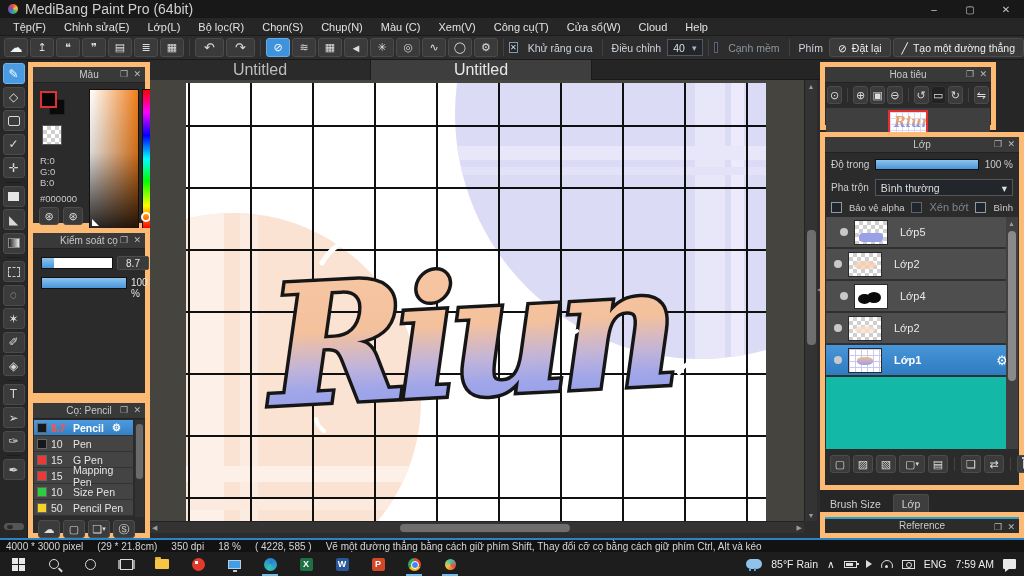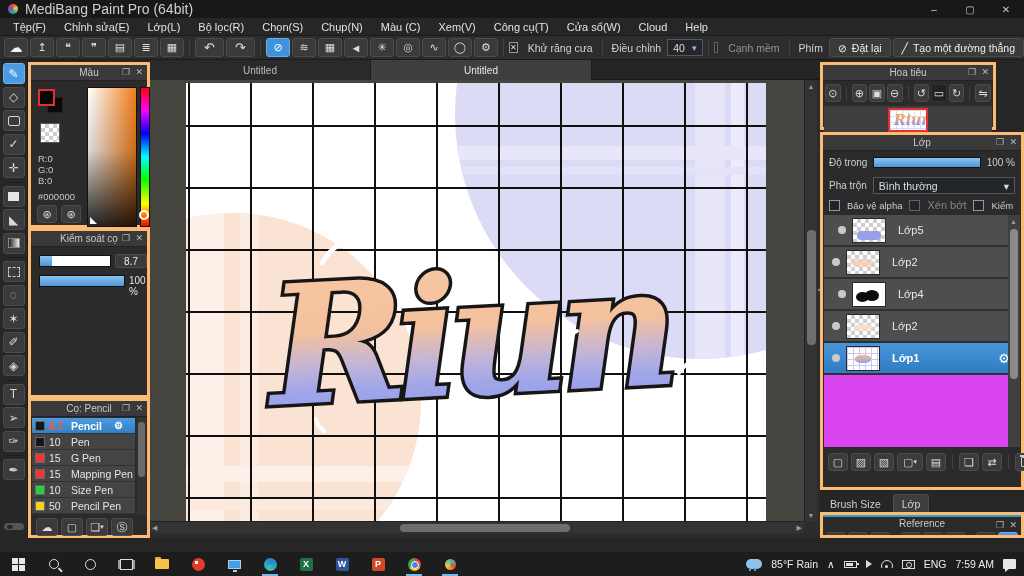--- a/index.html
+++ b/index.html
@@ -41,21 +41,21 @@
   .tool.active{background:#4a9be2;border-color:#6db3ec;color:#fff}
   .tool-div{width:14px;height:1px;background:#1c1c1c;margin:1px 0 3px;flex:none}
   .grad-ic{width:12px;height:10px;background:linear-gradient(90deg,#222,#eee);border:1px solid #888}
   .dash-ic{width:12px;height:10px;border:1px dashed #ccc}
   .solid-ic{width:11px;height:9px;background:#e6e6e6}
   .shape-ic{width:12px;height:10px;border:1.5px solid #d8d8d8;border-radius:2px}
   .strip-slider{margin-top:auto;margin-bottom:8px;width:20px;height:7px;background:#555;border-radius:4px;position:relative;flex:none}
   .strip-slider::after{content:"";position:absolute;left:3px;top:1.5px;width:6px;height:4px;background:#2a2a2a;border-radius:2px}
 
   
-  .panel{position:absolute;background:#2b2b2b;border:3px solid #fdba74}
+  .panel{position:absolute;background:#2b2b2b;border:5px solid #fdba74}
   .phead{height:16px;background:#393939;display:flex;align-items:center;justify-content:center;position:relative;color:#c9c9c9;font-size:10px;border-bottom:1px solid #222}
   .pico{position:absolute;top:2px;font-size:9px;color:#bbb}
   .pico.pop{right:17px}
   .pico.cls{right:4px}
 
   
   .swatch-fg{left:7px;top:8px;width:17px;height:17px;background:#060606;border:2px solid #e03030;z-index:2}
   .swatch-bg{left:16px;top:16px;width:16px;height:16px;background:#0a0a0a;border:1px solid #222}
   .checker{background-image:linear-gradient(45deg,#cfcfcf 25%,transparent 25%,transparent 75%,#cfcfcf 75%),linear-gradient(45deg,#cfcfcf 25%,transparent 25%,transparent 75%,#cfcfcf 75%);background-size:8px 8px;background-position:0 0,4px 4px;background-color:#fff}
   .swatch-tr{left:9px;top:42px;width:20px;height:20px;border:1px solid #555}
@@ -82,21 +82,21 @@
   .brow.sel .bsz{color:#ff5540}
   .brow .bgear{margin-left:auto;margin-right:12px;font-size:10px}
   .bfoot{position:absolute;display:flex;gap:3px;align-items:center}
   .bfbtn{width:22px;height:18px;background:#3b3b3b;border:1px solid #4c4c4c;border-radius:3px;display:flex;align-items:center;justify-content:center;color:#ddd;font-size:11px}
   .vscroll-mini{position:absolute;right:1px;width:9px;background:#333}
   .vthumb{position:absolute;left:1px;width:7px;background:#6a6a6a;border-radius:3px}
 
   
   .canvas-region{left:150px;top:60px;width:670px;height:478px;background:#2c2c2c}
   .tabbar{position:absolute;left:0;top:0;width:100%;height:20px;background:#252525;display:flex;border-bottom:1px solid #191919}
-  .doc-tab{width:221px;height:20px;display:flex;align-items:center;justify-content:center;color:#bdbdbd;font-size:10px;background:#2a2a2a;border-right:1px solid #1b1b1b}
+  .doc-tab{width:221px;height:20px;display:flex;align-items:center;justify-content:center;color:#bdbdbd;font-size:16px;background:#2a2a2a;border-right:1px solid #1b1b1b}
   .doc-tab.active{background:#3e3e3e;color:#e8e8e8}
   .viewport{position:absolute;left:0;top:20px;width:654px;height:441px;background:#45443e;overflow:hidden}
   .canvas-white{position:absolute;left:36px;top:3px;width:580px;height:438px;background:#ffffff;overflow:hidden}
   .circle{position:absolute;border-radius:50%;overflow:hidden}
   .c-purple{left:269px;top:-214px;width:490px;height:490px;background:#dcdbf5}
   .c-peach{left:-141px;top:130px;width:376px;height:376px;background:#fbe3d3}
   .stripe{position:absolute}
   .grid{position:absolute;inset:0;z-index:3;pointer-events:none;
     background-image:linear-gradient(#101010 0 2px,transparent 2px),linear-gradient(90deg,#101010 0 2px,transparent 2px);
     background-size:62px 62px;background-position:2px -20px}
@@ -112,21 +112,21 @@
   .navtools{display:flex;align-items:center;gap:2px;padding:3px 2px}
   .nbtn{width:20px;height:18px;background:#3b3b3b;border:1px solid #4c4c4c;border-radius:3px;display:flex;align-items:center;justify-content:center;color:#ddd;font-size:11px}
   .nbtn.pressed{background:#222;border-color:#333}
   .nbtn.activeblue{background:#4a9be2;border-color:#6db3ec;color:#fff}
   .nav-body{position:absolute;left:1px;right:1px;top:41px;height:27px;background:#3f3f3f;display:flex;align-items:center;justify-content:center}
   .nav-thumb{width:40px;height:24px;background:#fdfdfd;border:2px solid #e23030;position:relative;
     background-image:linear-gradient(#d9d9ef 0 1px,transparent 1px),linear-gradient(90deg,#d9d9ef 0 1px,transparent 1px);background-size:6px 6px}
 
   .lrow{display:flex;align-items:center;font-size:10px;color:#cdcdcd}
   .layer-dd{height:17px;background:#22262a;border:1px solid #565656;display:flex;align-items:center;justify-content:space-between;padding:0 5px;color:#ddd;font-size:10.5px;flex:1}
-  .llist{position:absolute;background:#d946ef;overflow:hidden}
+  .llist{position:absolute;background:#14b8a6;overflow:hidden}
   .lrow-item{position:relative;height:32px;background:#4e4e4e;border-bottom:2px solid #303030;display:flex;align-items:center}
   .lrow-item.sel{background:linear-gradient(180deg,#4796d8,#2f7cc0)}
   .leye{width:8px;height:8px;border-radius:50%;background:#c9c9c9;margin:0 6px 0 8px;flex:none}
   .lthumb{width:34px;height:25px;border:1px solid #2a2a2a;position:relative;overflow:hidden;flex:none}
   .lname{margin-left:12px;font-size:11px;color:#e8e8e8}
   .lrow-item.sel .lname{font-weight:bold;color:#fff}
   .lgear{margin-left:auto;margin-right:10px;color:#fff;font-size:13px}
   .lscroll{position:absolute;right:0;top:0;width:12px;height:100%;background:#404040}
   .lscroll .thumb{position:absolute;left:2px;top:14px;width:8px;height:150px;background:#8a8a8a;border-radius:4px}
   .lfoot{position:absolute;display:flex;gap:3px;align-items:center}
@@ -483,21 +483,21 @@
         <span>Bình thường</span>
         <span class="caret">▾</span>
       </span>
     </div>
     <div class="lrow" style="position:absolute;left:6px;top:64px;right:4px;gap:3px">
       <span class="cb"></span>
       <span style="font-size:9.5px">Bảo vệ alpha</span>
       <span class="cb dim" style="margin-left:4px"></span>
       <span style="font-size:11px;color:#7d868e">Xén bớt</span>
       <span class="cb" style="margin-left:4px"></span>
-      <span style="font-size:9.5px">Kiểm</span>
+      <span style="font-size:9.5px">Bình</span>
     </div>
 
     <div class="llist" style="left:1px;right:1px;top:80px;height:232px">
       <div class="lrow-item">
         <span class="leye" style="margin-left:14px"></span>
         <span class="lthumb checker">
           <span style="position:absolute;left:4px;bottom:2px;width:24px;height:9px;background:#9aa0e8;border-radius:4px"></span>
         </span>
         <span class="lname">Lớp5</span>
       </div>
@@ -576,20 +576,28 @@
       <span class="sep" style="height:12px"></span>
       <span class="nbtn">⊕</span>
       <span class="nbtn">▣</span>
       <span class="nbtn">⊖</span>
       <span class="sep" style="height:12px"></span>
       <span class="nbtn">✐</span>
       <span class="nbtn activeblue">✋</span>
     </div>
   </div>
 
+  <div class="abs statusbar">
+    <span>4000 * 3000 pixel</span>
+    <span>(29 * 21.8cm)</span>
+    <span>350 dpi</span>
+    <span>18 %</span>
+    <span>( 4228, 585 )</span>
+    <span>Vẽ một đường thẳng bằng cách giữ phím Shift, Thay đổi cỡ cọ bằng cách giữ phím Ctrl, Alt và kéo</span>
+  </div>
 
   <div class="abs taskbar">
     <span class="tk-item">
         <span class="tk-start">
           <span></span>
           <span></span>
           <span></span>
           <span></span>
         </span>
       </span>

